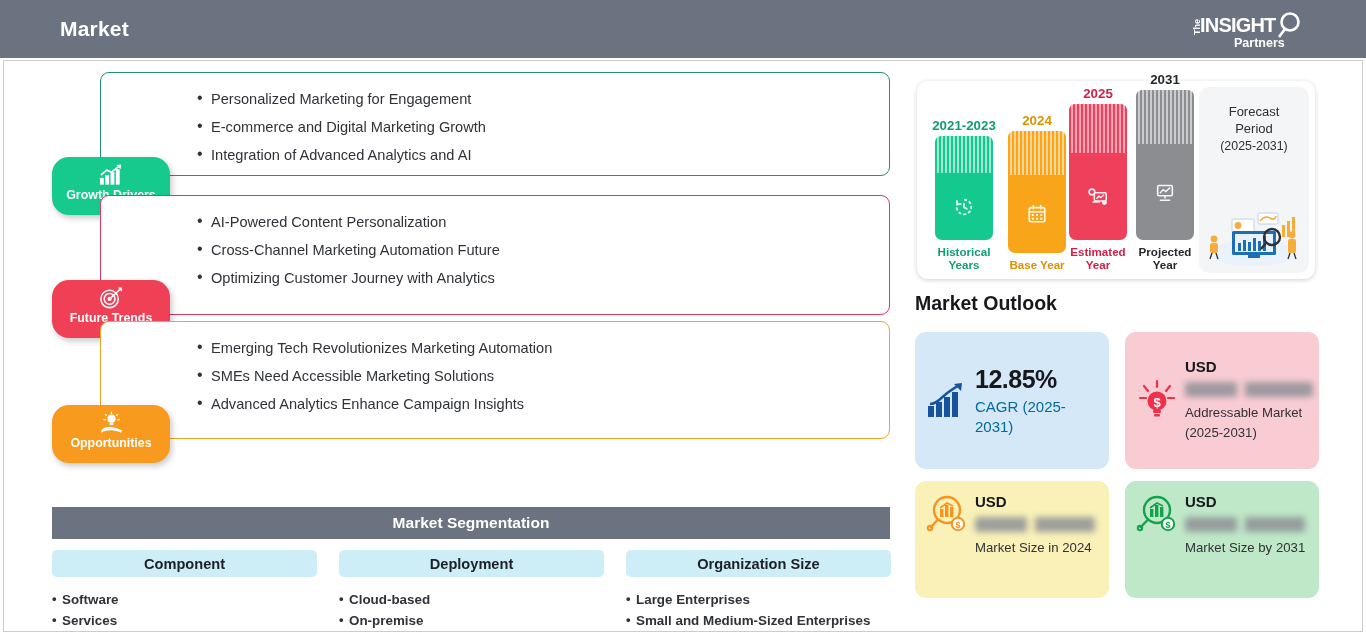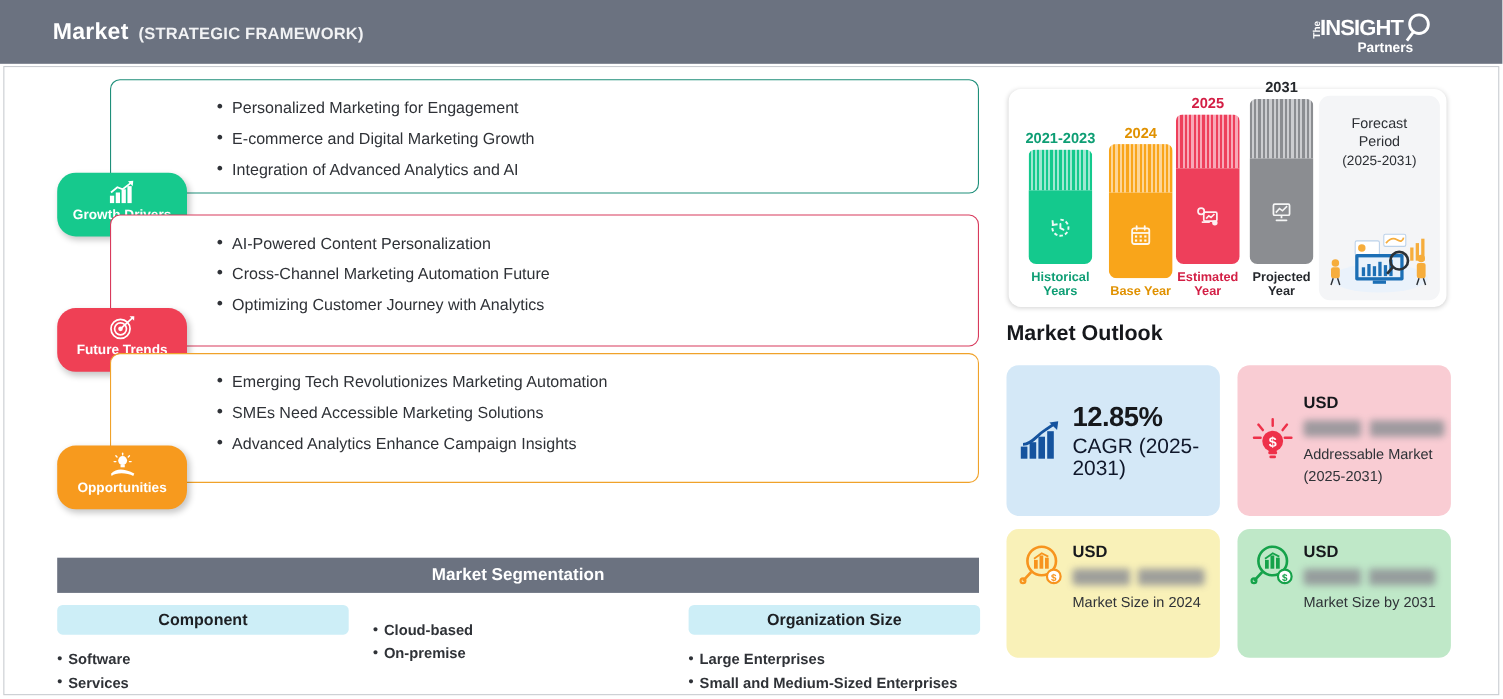--- a/index.html
+++ b/index.html
@@ -11,21 +11,21 @@
   }
   .page { position: relative; width: 1366px; height: 635px; background:#fff; }
 
   
   .header {
     position: absolute; left: 0; top: 0; width: 1366px; height: 58px;
     background: #6b7280;
     display: flex; align-items: center;
   }
   .header-title-wrap { display: flex; align-items: baseline; margin-left: 48px; }
-  .header-title { color: #fff; font-size: 21px; font-weight: bold; letter-spacing: .2px; }
+  .header-title { color: #fff; font-size: 21px; font-weight: bold; letter-spacing: .2px; margin-left: 12px; }
   .header-sub { color: #f1f2f4; font-size: 15px; font-weight: bold; margin-left: 9px; letter-spacing: .2px; }
   .logo { position: absolute; right: 58px; top: 7px; width: 122px; height: 44px; }
 
   
   .frame {
     position: absolute; left: 3px; top: 60px; width: 1360px; height: 572px;
     border: 1px solid #c9ccd1; background: #fff;
   }
   .pillar-box {
     position: absolute; left: 96px; width: 790px;
@@ -119,42 +119,41 @@
   .ocard { position: absolute; border-radius: 11px; }
   .ocard.blue   { left: 911px;  top: 271px; width: 194px; height: 137px; background: #d4e8f7; }
   .ocard.pink   { left: 1121px; top: 271px; width: 194px; height: 137px; background: #f9ccd3; }
   .ocard.yellow { left: 911px;  top: 420px; width: 194px; height: 117px; background: #f9f1b8; }
   .ocard.green  { left: 1121px; top: 420px; width: 194px; height: 117px; background: #bfe8c8; }
 
   .oc-inner { display: flex; align-items: flex-start; height: 100%; padding: 12px 10px 0 10px; }
   .oc-ico { flex: 0 0 auto; width: 44px; display: flex; justify-content: center; }
   .oc-txt { margin-left: 6px; }
   .oc-big { font-size: 25px; font-weight: bold; color: #16181c; letter-spacing: -.5px; }
-  .oc-small { font-size: 19px; color: #0f172a; margin-top: 3px; line-height: 20px; }
+  .oc-small { font-size: 15px; color: #0369a1; margin-top: 3px; line-height: 20px; }
   .oc-usd { font-size: 15px; font-weight: bold; color: #16181c; }
   .oc-blur {
     height: 15px; width: 128px; margin: 7px 0 6px 0; border-radius: 3px;
     background: linear-gradient(90deg,#8f9196 0 52px, transparent 52px 60px, #8f9196 60px 128px);
     filter: blur(3.2px); opacity: .85;
   }
   .oc-blur.short { width: 120px; }
   .oc-cap { font-size: 13.2px; color: #2f3237; line-height: 20px; }
   
   .ocard.blue .oc-inner { align-items: center; padding-top: 0; }
   .ocard.pink .oc-inner { align-items: center; padding-top: 0; }
 </style>
 </head>
 <body>
 
 <div class="page">
 
   <div class="header">
     <div class="header-title-wrap">
       <span class="header-title">Market</span>
-      <span class="header-sub">(STRATEGIC FRAMEWORK)</span>
     </div>
     <div class="logo">
       <svg viewBox="0 0 122 44" width="122" height="44" aria-hidden="true">
         <text x="2" y="24" fill="#ffffff" font-family="Liberation Sans, sans-serif" font-size="9" font-weight="bold" transform="rotate(-90 10 20)">The</text>
         <text x="14" y="25" fill="#ffffff" font-family="Liberation Sans, sans-serif" font-size="20" font-weight="bold" letter-spacing="-0.8">INSIGHT</text>
         <circle cx="104" cy="15" r="8.5" fill="none" stroke="#ffffff" stroke-width="2.6"></circle>
         <line x1="99" y1="22" x2="93" y2="30" stroke="#ffffff" stroke-width="2.6"></line>
         <text x="48" y="40" fill="#ffffff" font-family="Liberation Sans, sans-serif" font-size="12.5" font-weight="bold">Partners</text>
       </svg>
     </div>
@@ -228,20 +227,21 @@
 
     <div class="seg-cols">
       <div class="seg-col c0">
         <div class="seg-pill">Component</div>
         <ul class="seg-items">
           <li>Software</li>
           <li>Services</li>
         </ul>
       </div>
       <div class="seg-col c1">
+        <div class="seg-pill">Deployment</div>
         <ul class="seg-items">
           <li>Cloud-based</li>
           <li>On-premise</li>
         </ul>
       </div>
       <div class="seg-col c2">
         <div class="seg-pill">Organization Size</div>
         <ul class="seg-items">
           <li>Large Enterprises</li>
           <li>Small and Medium-Sized Enterprises</li>

